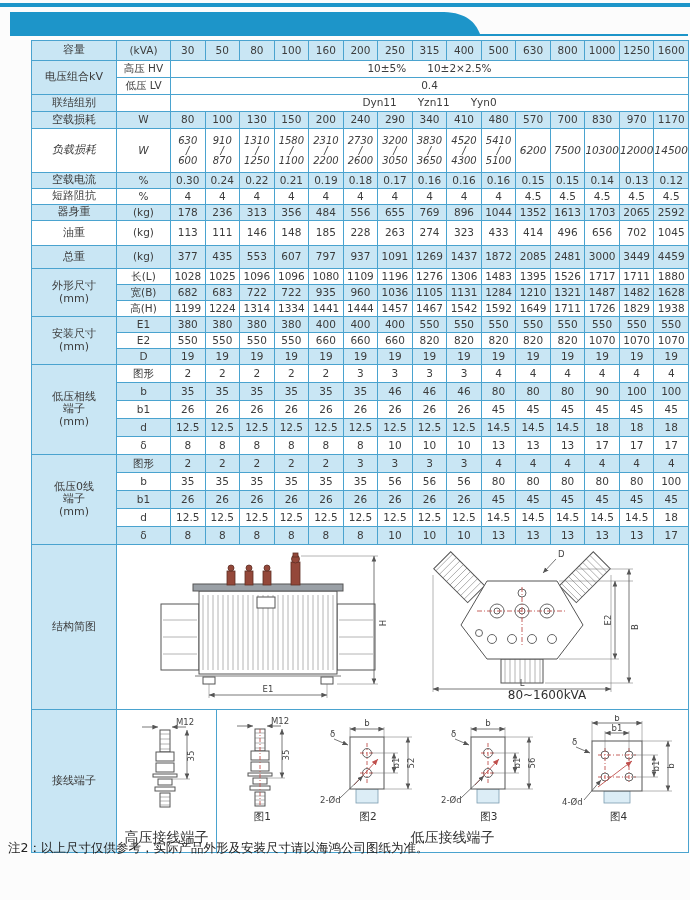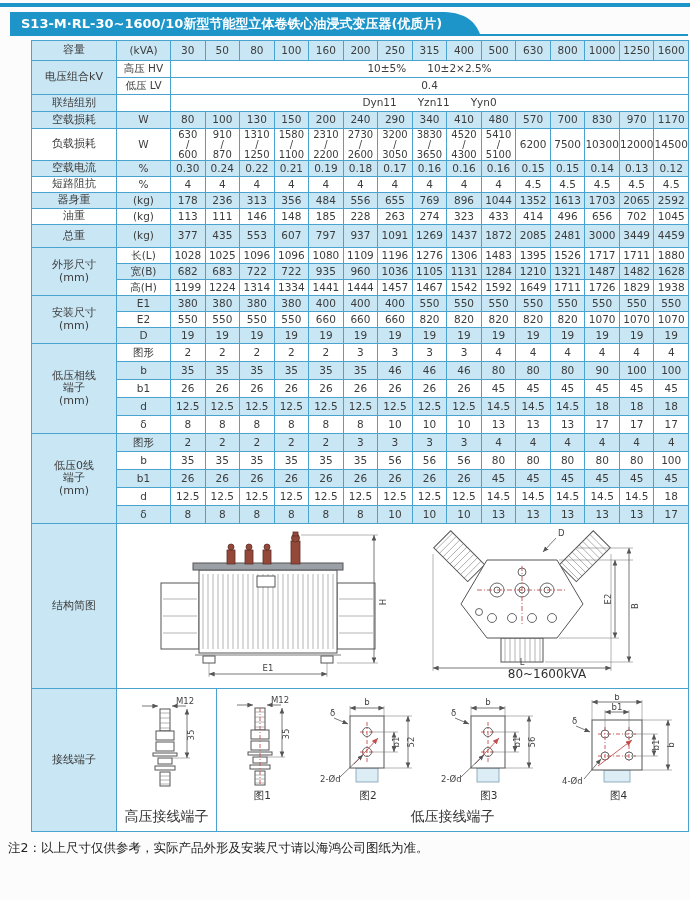--- a/index.html
+++ b/index.html
@@ -62,21 +62,20 @@
       </marker>
   </defs>
 </svg>
 
 <div class="top-rule"></div>
 
 <div class="banner">
   <svg class="swoosh" width="470" height="22" viewBox="0 0 470 22">
     <path d="M0,0 H434 C457,1 465,10 470,22 H0 Z" fill="#1d95c9"></path>
   </svg>
-  <div class="title">S13-M·RL-30~1600/10新型节能型立体卷铁心油浸式变压器(优质片)</div>
 </div>
 <div class="banner-underline"></div>
 
 <table class="spec">
   <colgroup>
     <col style="width:85px">
       <col style="width:54px">
     <col>
       <col>
       <col>
@@ -139,21 +138,21 @@
         <td class="val blue">290</td>
         <td class="val blue">340</td>
         <td class="val blue">410</td>
         <td class="val blue">480</td>
         <td class="val blue">570</td>
         <td class="val blue">700</td>
         <td class="val blue">830</td>
         <td class="val blue">970</td>
         <td class="val blue">1170</td>
       </tr>
-      <tr style="height: 32px;">
+      <tr style="height: 44px; font-style: italic;">
         <td class="lbl white" rowspan="1">负载损耗</td>
         <td class="unit white">W</td>
         <td class="val white"><span class="frac">
             <span>630</span>
             <span>/</span>
             <span>600</span>
           </span></td>
         <td class="val white"><span class="frac">
             <span>910</span>
             <span>/</span>
@@ -255,21 +254,21 @@
         <td class="val blue">655</td>
         <td class="val blue">769</td>
         <td class="val blue">896</td>
         <td class="val blue">1044</td>
         <td class="val blue">1352</td>
         <td class="val blue">1613</td>
         <td class="val blue">1703</td>
         <td class="val blue">2065</td>
         <td class="val blue">2592</td>
       </tr>
-      <tr style="height: 16px;">
+      <tr style="height: 25px;">
         <td class="lbl white" rowspan="1">油重</td>
         <td class="unit white">(kg)</td>
         <td class="val white">113</td>
         <td class="val white">111</td>
         <td class="val white">146</td>
         <td class="val white">148</td>
         <td class="val white">185</td>
         <td class="val white">228</td>
         <td class="val white">263</td>
         <td class="val white">274</td>

